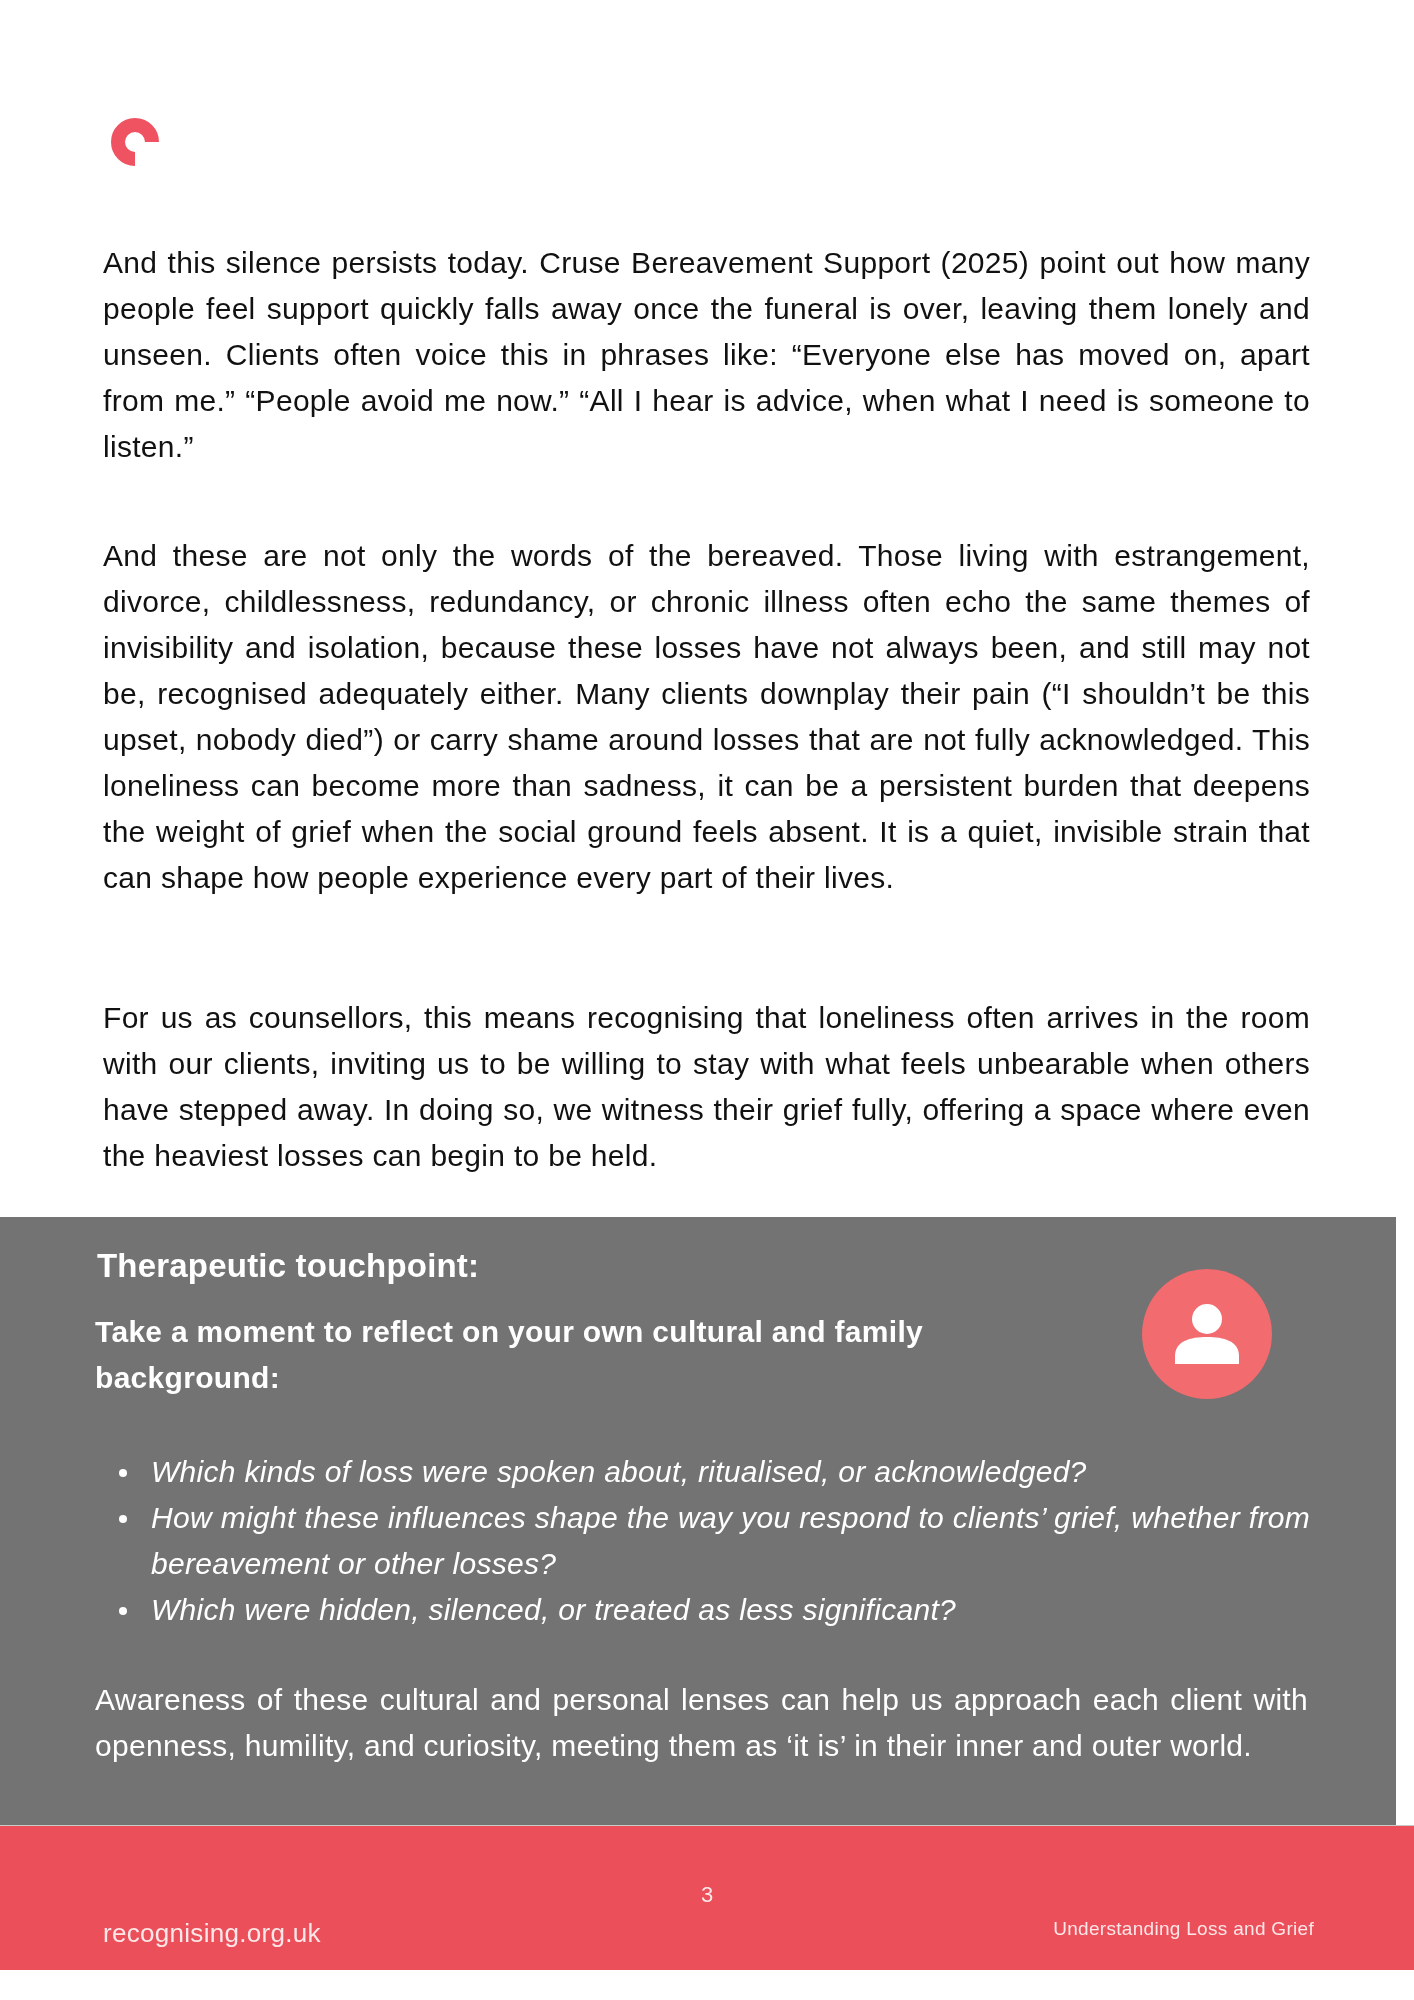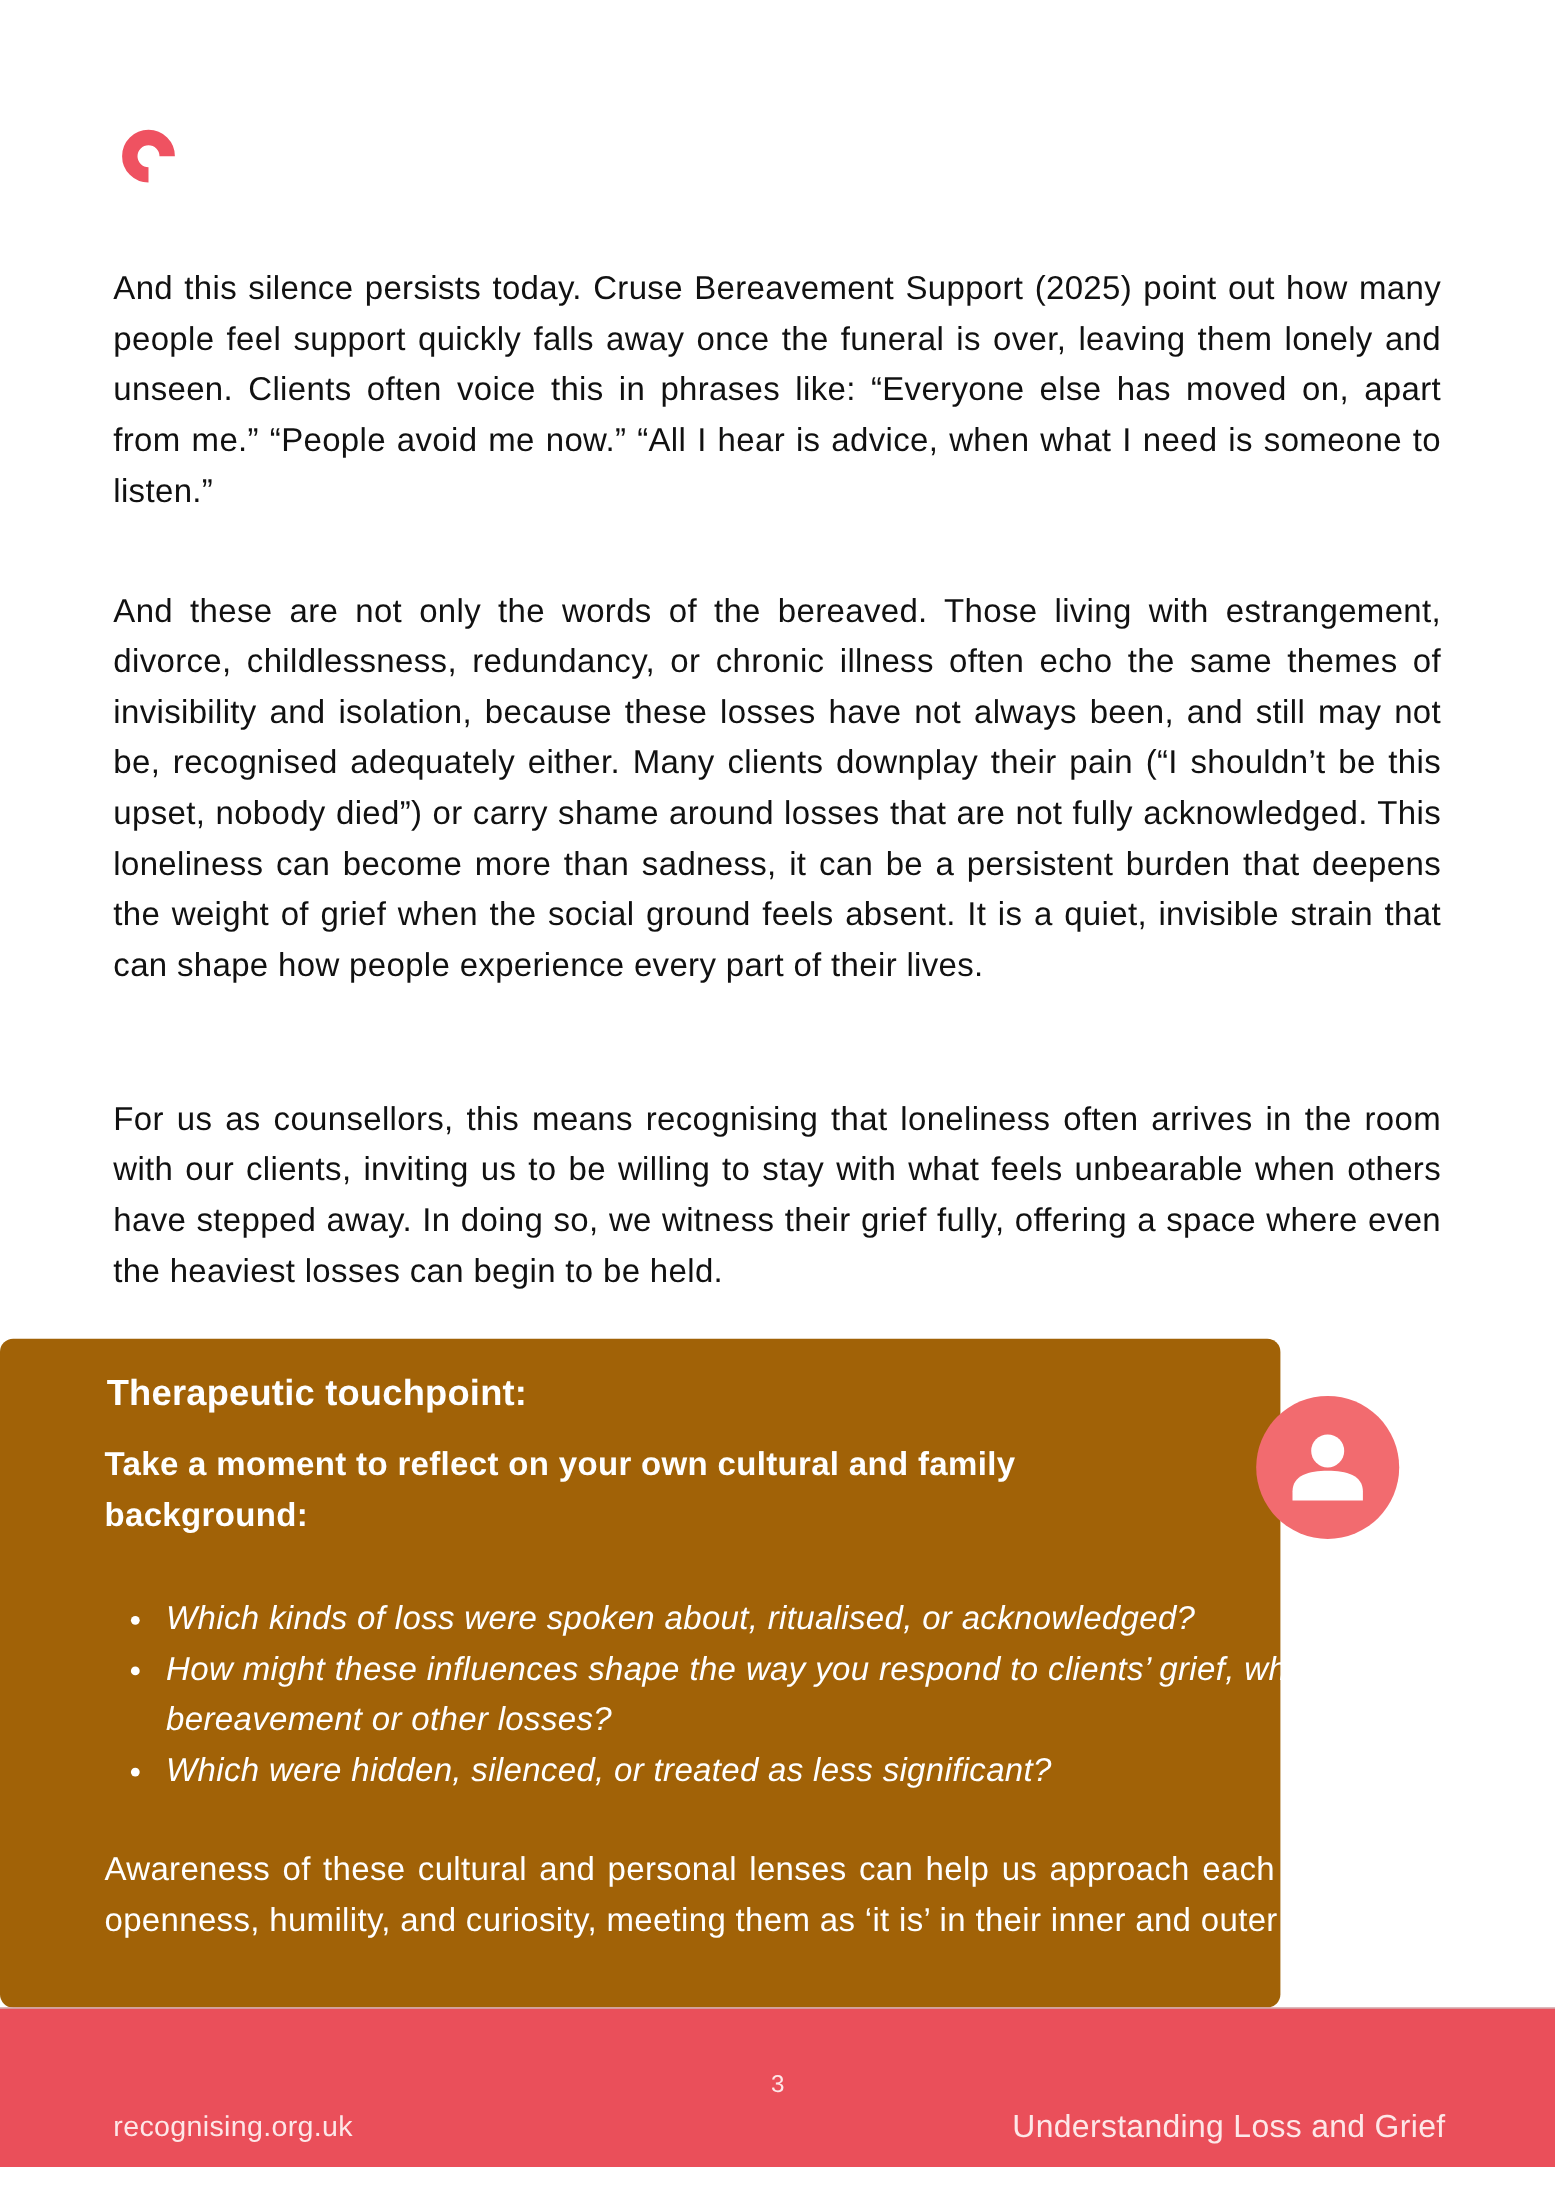--- a/index.html
+++ b/index.html
@@ -12,22 +12,22 @@
                   font-family: "DejaVu Sans", sans-serif; font-weight: bold;
                   font-size: 53px; letter-spacing: -0.5px; color: #111111; white-space: nowrap; }
 
     .body-text { position: absolute; left: 103px; width: 1207px; }
     .para { margin: 0; font-size: 30px; line-height: 46px; text-align: justify;
             letter-spacing: 0.3px; color: #111111; }
     .p1 { top: 240px; }
     .p2 { top: 533px; }
     .p3 { top: 995px; }
 
-    .touch-box { position: absolute; left: 0; top: 1217px; width: 1164px; height: 608px;
-                 background: #a16207; color: #ffffff; border-radius: 12px; }
+    .touch-box { position: absolute; left: 0; top: 1217px; width: 1396px; height: 608px;
+                 background: #737373; color: #ffffff; }
     .touch-title { position: absolute; left: 97px; top: 30px; margin: 0;
                    font-size: 33px; font-weight: bold; color: #ffffff; letter-spacing: 0.2px; }
     .touch-intro { position: absolute; left: 95px; top: 92px; width: 960px; margin: 0;
                    font-size: 30px; line-height: 46px; color: #ffffff; letter-spacing: 0.3px; font-weight: bold; }
     .avatar-circle { position: absolute; left: 1142px; top: 52px; width: 130px; height: 130px;
                      border-radius: 50%; background: #f26b6f; }
     .avatar-circle svg { position: absolute; left: 0; top: 0; width: 130px; height: 130px; }
     .touch-list { position: absolute; left: 95px; top: 232px; width: 1215px; margin: 0; padding: 0;
                   list-style: none; }
     .touch-list li { position: relative; padding-left: 56px; font-size: 30px; line-height: 46px;
@@ -37,21 +37,21 @@
     .touch-closing { position: absolute; left: 95px; top: 460px; width: 1213px; margin: 0;
                      font-size: 30px; line-height: 46px; text-align: justify; color: #ffffff;
                      letter-spacing: 0.3px; }
 
     .footer { position: absolute; left: 0; top: 1825px; width: 1414px; height: 144px;
               background: #ea4f5a; color: #ffffff; border-top: 1px solid #c9c9c9; }
     .page-number { position: absolute; left: 0; width: 1414px; top: 56px; text-align: center;
                    font-size: 22px; color: #fde7e8; }
     .footer-site { position: absolute; left: 103px; top: 92px; font-size: 26px; color: #fde7e8;
                    letter-spacing: 0.3px; }
-    .footer-doc { position: absolute; right: 100px; top: 92px; font-size: 29px; color: #fde7e8;
+    .footer-doc { position: absolute; right: 100px; top: 92px; font-size: 19px; color: #fde7e8;
                   letter-spacing: 0.3px; }
   </style>
 </head>
 <body>
 
 <div class="heading-wrap">
   <svg class="arc-deco" viewBox="0 0 70 70">
     <path d="M 35 47 A 17 17 0 1 1 52 30" fill="none" stroke="#ef5261" stroke-width="14" stroke-linecap="butt"></path>
   </svg>
 </div>

